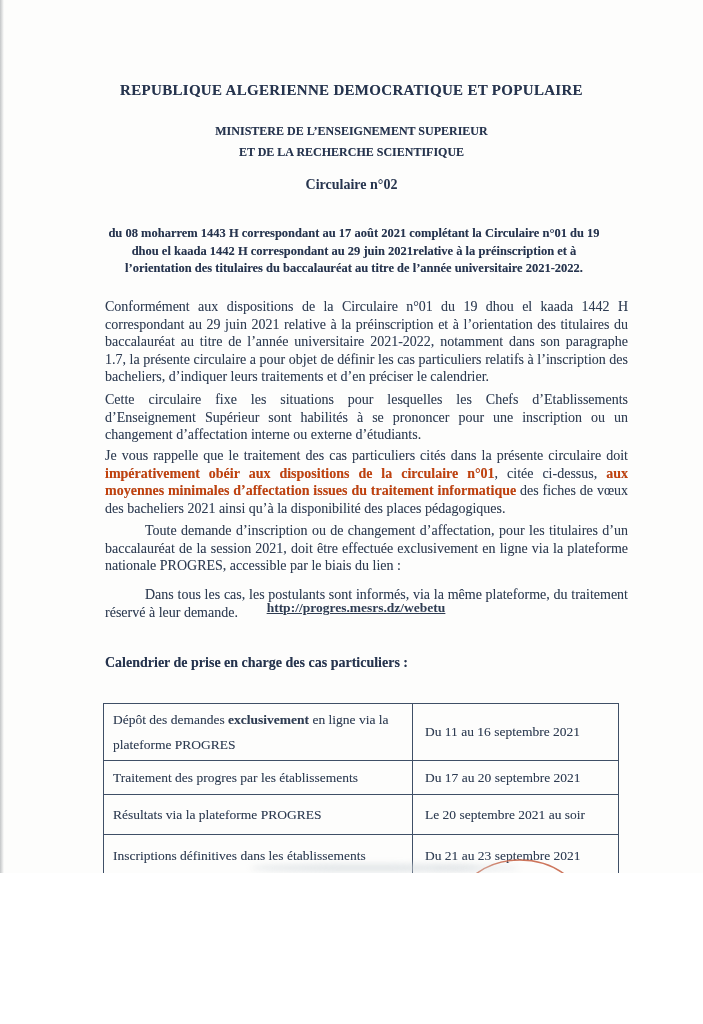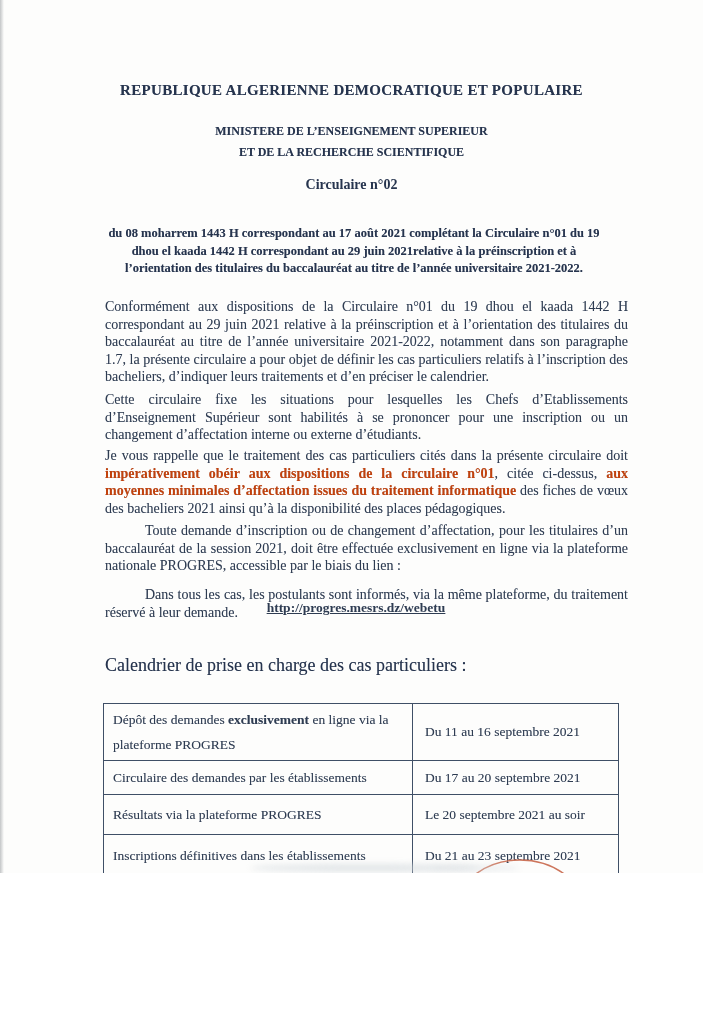--- a/index.html
+++ b/index.html
@@ -45,21 +45,21 @@
   .p3 { top:433px; }
   .p4 { top:508px; text-indent:40px; }
   .p5 { top:572px; text-indent:40px; }
   .link-line {
     position:absolute; top:569px; left:105px; width:502px;
     text-align:center; font-size:13.5px; font-weight:bold;margin-top:31px;
   }
   .link-line a { color:#2e3c52; text-decoration:underline; }
   .section-heading {
     position:absolute; top:655px; left:105px; width:523px;
-    font-size:18px; font-weight:normal; color:#26344e;
+    font-size:14px; font-weight:bold; color:#26344e;
     text-shadow:0 0 0.4px rgba(38,52,78,0.4);
   }
   table.calendar {
     position:absolute; top:703px; left:103px; width:516px;
     border-collapse:collapse;
     font-size:13.5px;
     text-shadow:0 0 0.4px rgba(46,60,82,0.3);
   }
   table.calendar td {
     border:1.4px solid #3f4f66;
@@ -110,21 +110,21 @@
 
   <div class="section-heading">Calendrier de prise en charge des cas particuliers :</div>
 
   <table class="calendar">
     <tbody>
       <tr class="r1">
         <td class="c-label"><span>Dépôt des demandes </span><b>exclusivement</b><span> en ligne via la plateforme PROGRES</span></td>
         <td class="c-date">Du 11 au 16 septembre 2021</td>
       </tr>
       <tr class="r2">
-        <td class="c-label"><span>Circulaire des demandes  par les établissements</span></td>
+        <td class="c-label"><span>Traitement des progres  par les établissements</span></td>
         <td class="c-date">Du 17 au 20 septembre 2021</td>
       </tr>
       <tr class="r3">
         <td class="c-label"><span>Résultats via la plateforme PROGRES</span></td>
         <td class="c-date">Le 20 septembre 2021 au soir</td>
       </tr>
       <tr class="r4">
         <td class="c-label"><span>Inscriptions définitives dans les établissements</span></td>
         <td class="c-date">Du 21 au 23 septembre 2021</td>
       </tr>

